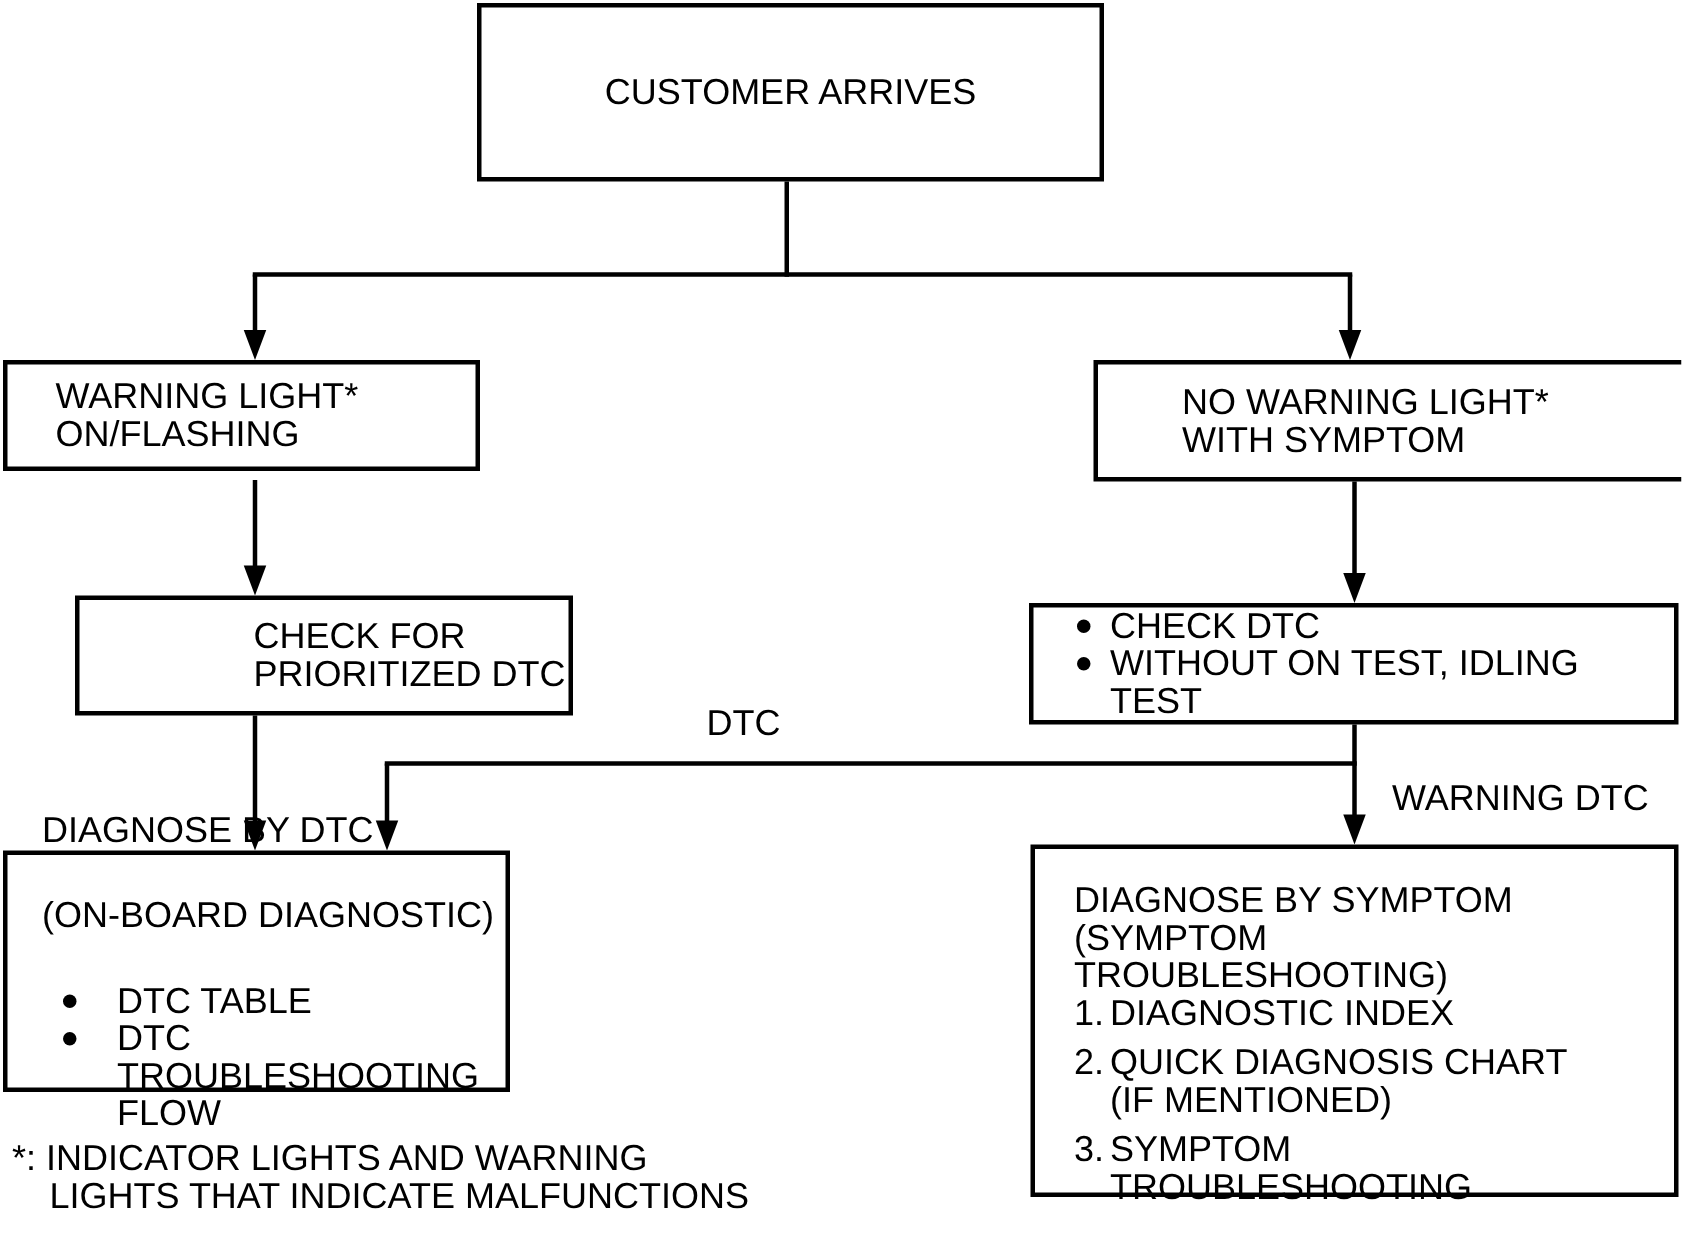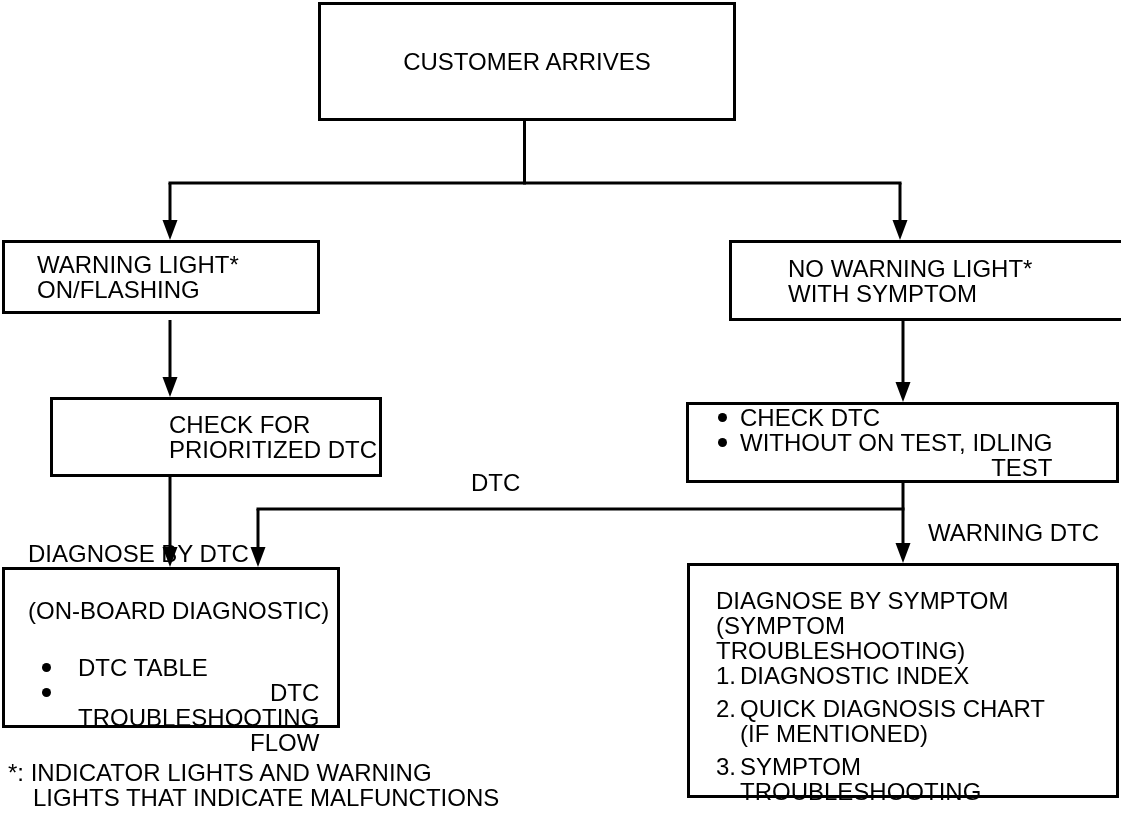--- a/index.html
+++ b/index.html
@@ -42,21 +42,21 @@
   }
   #node-customer  { left: 318px; top: 2px;   width: 418px; height: 119px; align-items: center; }
   #node-warning   { left: 2px;   top: 240px; width: 318px; height: 74px;  padding-left: 32px; }
   #node-nowarning { left: 729px; top: 240px; width: 410px; height: 81px;  padding-left: 56px; }
   #node-checkprio { left: 2px;   top: 397px; width: 332px; height: 80px;  padding-left: 116px; margin-left: 48px; }
   #node-checkdtc  { left: 686px; top: 402px; width: 433px; height: 81px;  padding-left: 29px; }
   #node-diagdtc   { left: 2px;   top: 567px; width: 338px; height: 161px; padding-left: 23px; gap: 32px; }
   #node-diagsym   { left: 687px; top: 563px; width: 432px; height: 235px;
                     padding: 22px 24px 0 26px; justify-content: flex-start; }
 
-  .brow { display: flex; align-items: flex-start; text-align: right; }
+  .brow { display: flex; align-items: flex-start; }
   .dot {
     flex: 0 0 9px;
     width: 9px; height: 9px;
     border-radius: 50%;
     background: var(--ink);
     margin-top: 8px;
   }
   .brow .btext { margin-left: 13px; }
 
   .f-bullets .brow { margin-left: 14px; }

